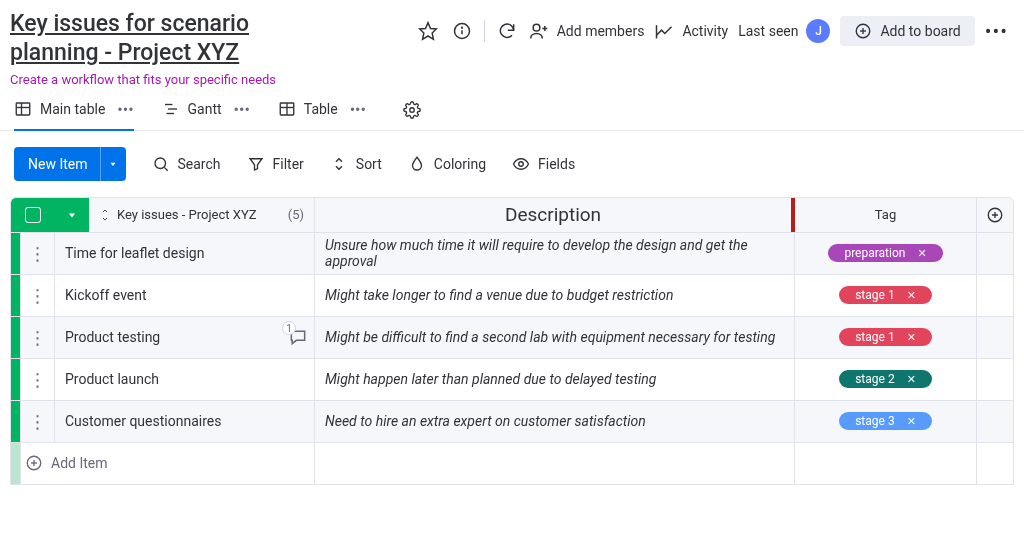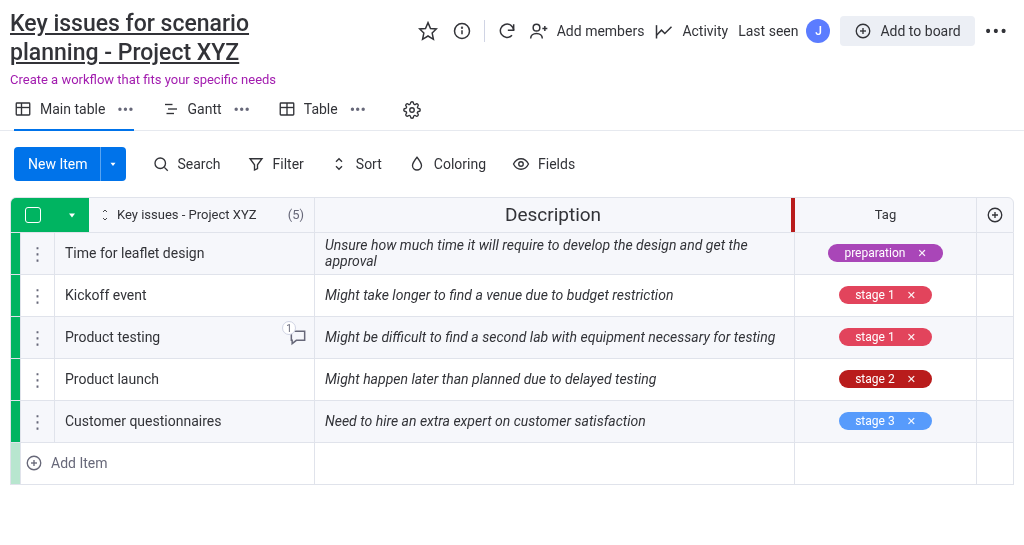--- a/index.html
+++ b/index.html
@@ -456,21 +456,21 @@
       <div class="trow">
         <div class="td-handle"></div>
         <div class="td-menu">⋮</div>
         <div class="td-name">
           <span>Product launch</span>
         </div>
         <div class="td-desc">
           <span>Might happen later than planned due to delayed testing</span>
         </div>
         <div class="td-tag">
-          <span class="tag-chip" style="background: #b91c1c;">
+          <span class="tag-chip" style="background: #0f766e;">
             <span>stage 2</span>
             <span class="x">✕</span>
           </span>
         </div>
         <div class="td-end"></div>
       </div>
       <div class="trow striped">
         <div class="td-handle"></div>
         <div class="td-menu">⋮</div>
         <div class="td-name">

